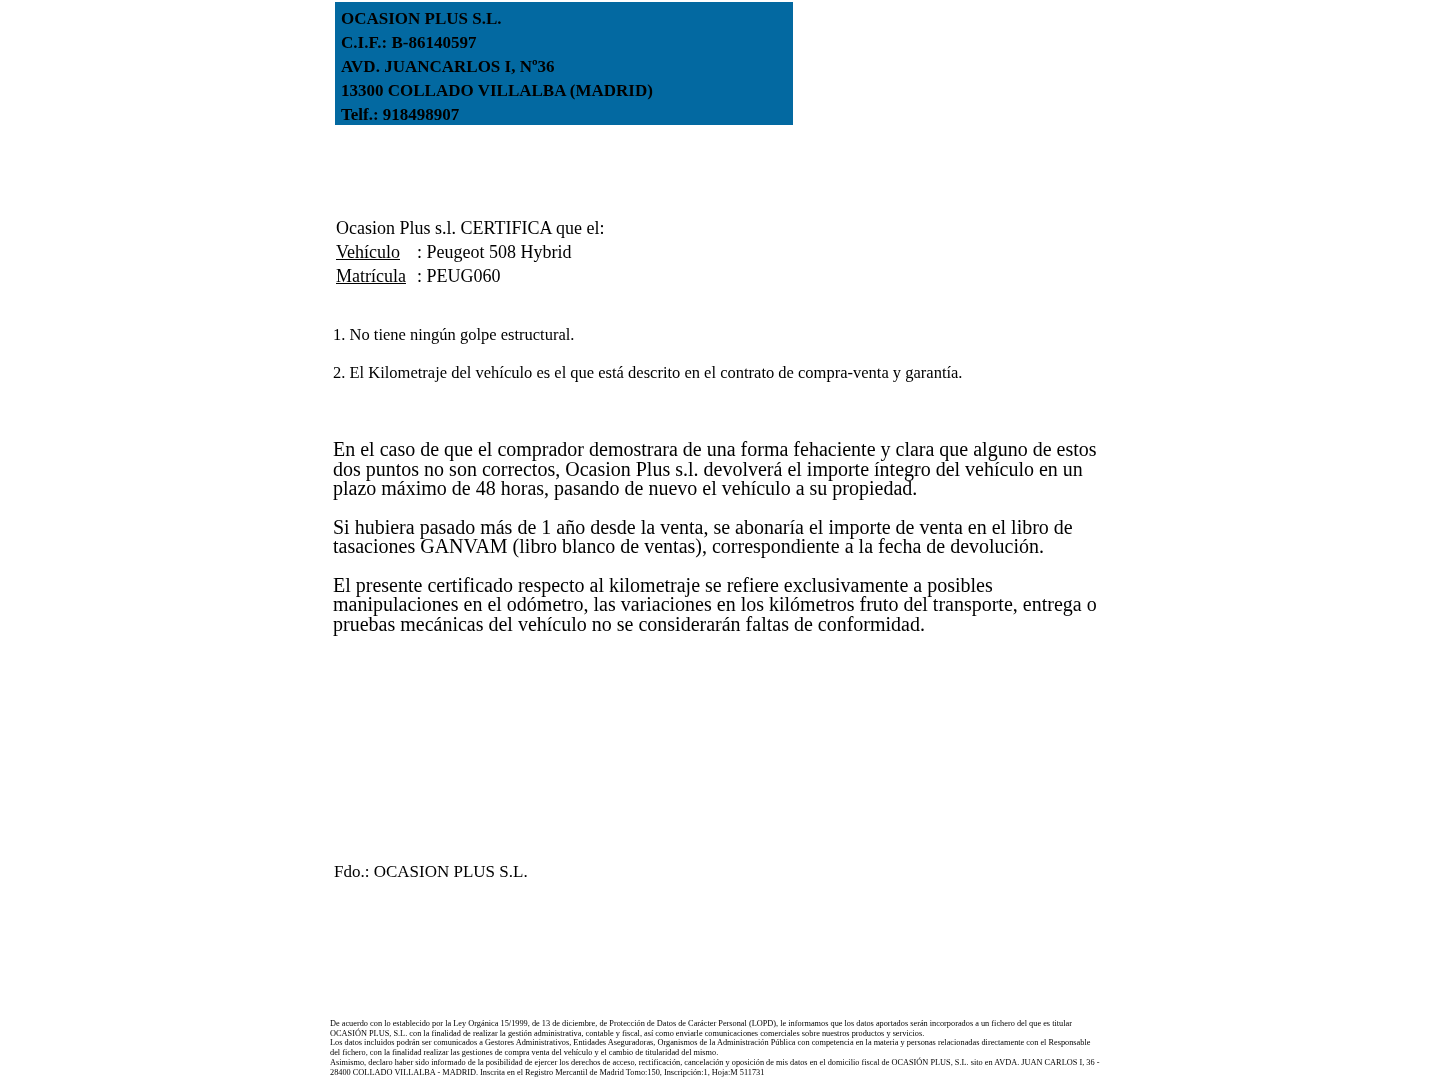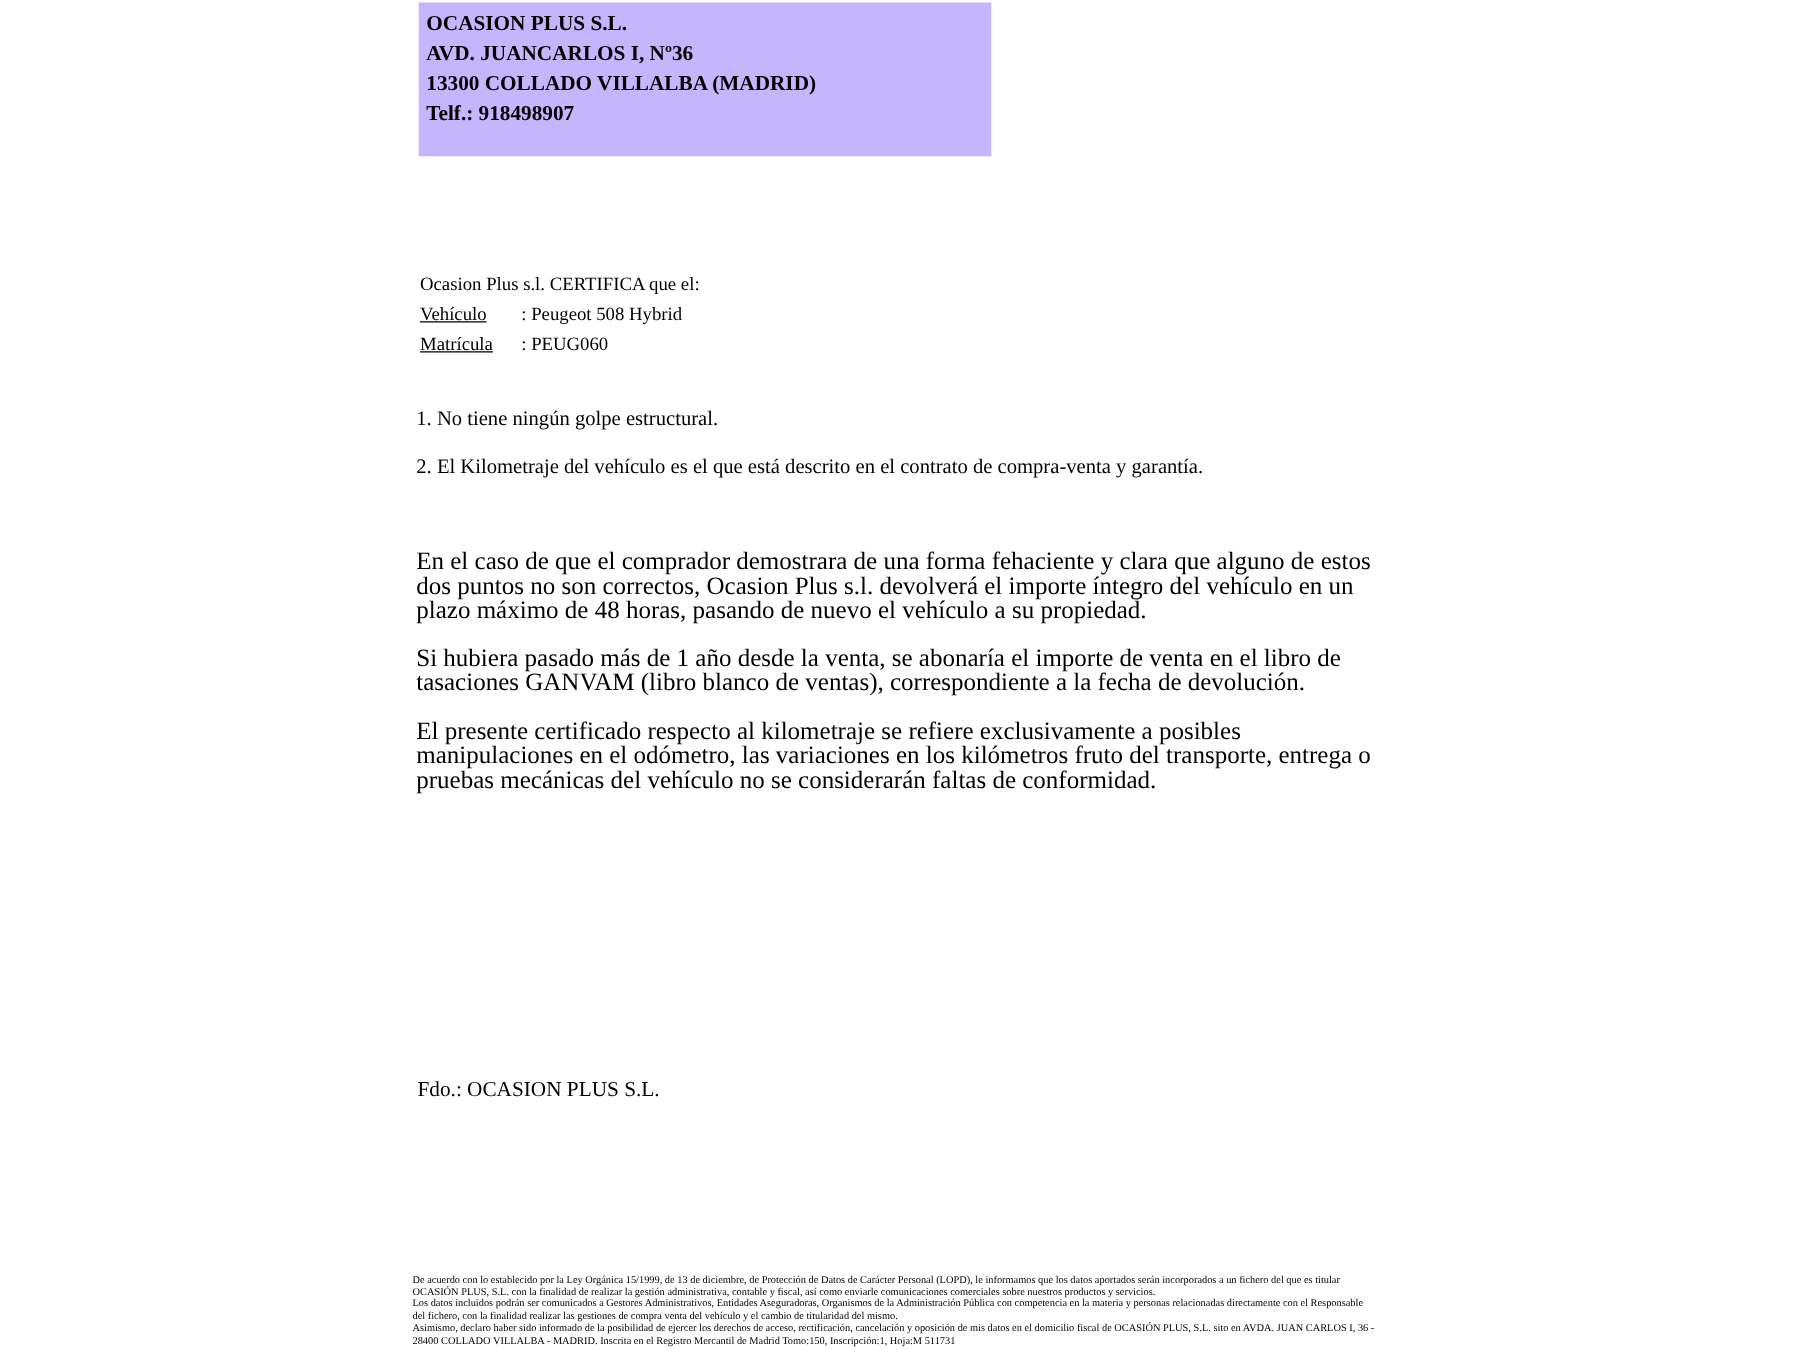--- a/index.html
+++ b/index.html
@@ -12,38 +12,38 @@
     font-family: "Liberation Serif", "DejaVu Serif", serif;
     color: #000000;
     overflow: hidden;
   }
   .company-header {
     position: absolute;
     left: 335px;
     top: 2px;
     width: 458px;
     height: 123px;
-    background: #c4b5fd;
+    background: #0369a1;
     padding: 5px 6px;
     font-weight: bold;
     font-size: 17px;
     line-height: 24px;
   }
   .date-line {
     position: absolute;
     left: 681px;
     top: 170px;
     font-size: 17px;
     white-space: nowrap;
   }
   .certify-block {
     position: absolute;
     left: 336px;
     top: 216px;
-    font-size: 15px;
+    font-size: 18px;
     line-height: 24px;
   }
   .field-row .field-label-wrap {
     display: inline-block;
     width: 81px;
   }
   .field-row .field-label-wrap span {
     text-decoration: underline;
   }
   .points-block {
@@ -79,20 +79,21 @@
     line-height: 9.7px;
   }
 </style>
 </head>
 <body>
 
 <div class="page">
 
   <div class="company-header">
     <div>OCASION PLUS S.L.</div>
+    <div>C.I.F.: B-86140597</div>
     <div>AVD. JUANCARLOS I, Nº36</div>
     <div>13300 COLLADO VILLALBA (MADRID)</div>
     <div>Telf.: 918498907</div>
   </div>
 
 
   <div class="certify-block">
     <div>Ocasion Plus s.l. CERTIFICA que el:</div>
     <div class="field-row">
       <span class="field-label-wrap"><span>Vehículo</span></span><span>: Peugeot 508 Hybrid</span>

